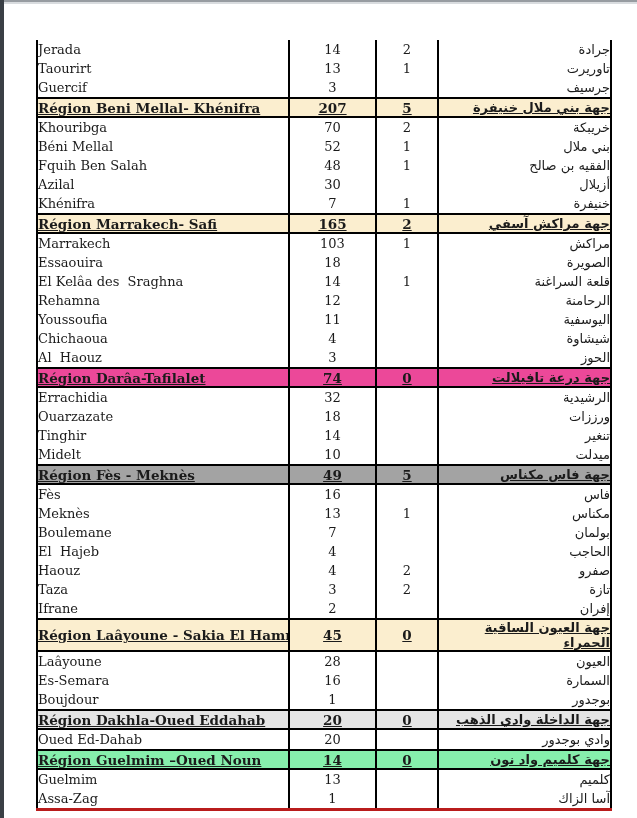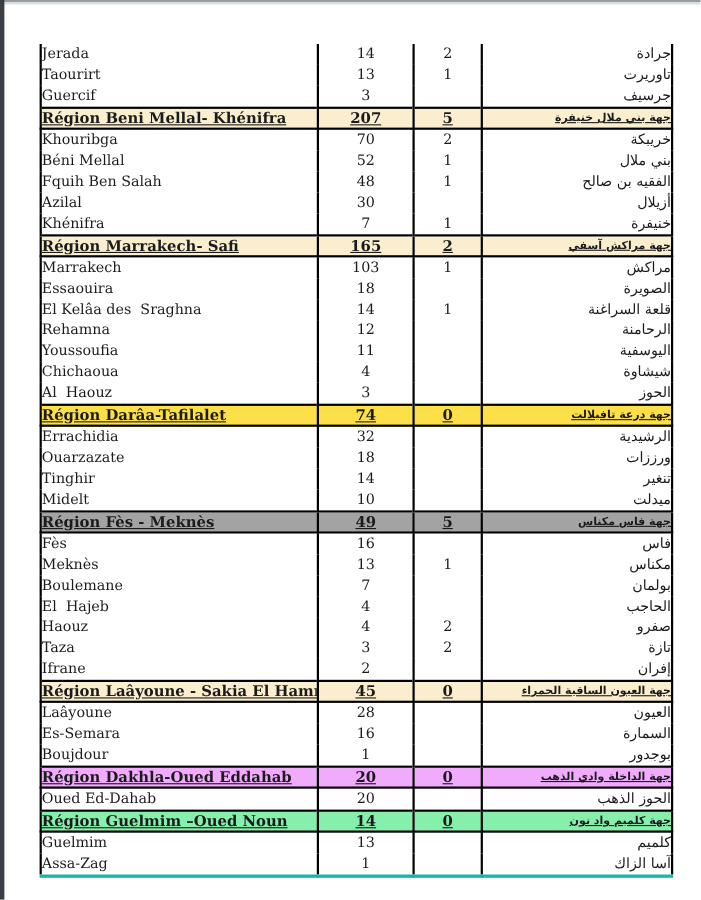--- a/index.html
+++ b/index.html
@@ -22,21 +22,21 @@
     position:absolute;left:0;top:0;width:4px;height:818px;
     background:#3a3f45;
   }
   .table-wrap{
     position:absolute;left:36px;top:40px;width:574px;
   }
   table.cases{
     border-collapse:collapse;
     table-layout:fixed;
     width:574px;
-    border-bottom:3px solid #14b8a6;
+    border-bottom:3px solid #b91c1c;
   }
   table.cases td{
     border-left:2px solid #000;
     border-right:2px solid #000;
     padding:0;
     overflow:hidden;
     color:#1b1b1b;
     vertical-align:middle;
   }
   tr.data-row td{height:19px;}
@@ -59,21 +59,21 @@
     font-size:13px;
   }
   tr.region-row td.col-n1, tr.region-row td.col-n2{font-size:13.5px;}
   td.col-ar{
     text-align:right;
     direction:rtl;
     padding-right:7px;
     font-size:13px;
     font-family:"DejaVu Sans", sans-serif;
   }
-  tr.region-row td.col-ar{font-size:10px;}
+  tr.region-row td.col-ar{font-size:13px;}
 </style>
 </head>
 <body>
 
 <div class="edge-top"></div>
 <div class="edge-top-soft"></div>
 <div class="edge-left"></div>
 
 <div class="table-wrap">
   <table class="cases">
@@ -179,21 +179,21 @@
           <td class="col-n1">4</td>
           <td class="col-n2"></td>
           <td class="col-ar">شيشاوة</td>
         </tr>
         <tr class="data-row">
           <td class="col-fr">Al  Haouz</td>
           <td class="col-n1">3</td>
           <td class="col-n2"></td>
           <td class="col-ar">الحوز</td>
         </tr>
-        <tr class="region-row" style="background: #fde047;">
+        <tr class="region-row" style="background: #ec4899;">
           <td class="col-fr">Région Darâa-Tafilalet</td>
           <td class="col-n1">74</td>
           <td class="col-n2">0</td>
           <td class="col-ar">جهة درعة تافيلالت</td>
         </tr>
         <tr class="data-row">
           <td class="col-fr">Errachidia</td>
           <td class="col-n1">32</td>
           <td class="col-n2"></td>
           <td class="col-ar">الرشيدية</td>
@@ -281,31 +281,31 @@
           <td class="col-n1">16</td>
           <td class="col-n2"></td>
           <td class="col-ar">السمارة</td>
         </tr>
         <tr class="data-row">
           <td class="col-fr">Boujdour</td>
           <td class="col-n1">1</td>
           <td class="col-n2"></td>
           <td class="col-ar">بوجدور</td>
         </tr>
-        <tr class="region-row" style="background: #f0abfc;">
+        <tr class="region-row" style="background: #e5e5e5;">
           <td class="col-fr">Région Dakhla-Oued Eddahab</td>
           <td class="col-n1">20</td>
           <td class="col-n2">0</td>
           <td class="col-ar">جهة الداخلة وادي الذهب</td>
         </tr>
         <tr class="data-row">
           <td class="col-fr">Oued Ed-Dahab</td>
           <td class="col-n1">20</td>
           <td class="col-n2"></td>
-          <td class="col-ar">الحوز الذهب</td>
+          <td class="col-ar">وادي بوجدور</td>
         </tr>
         <tr class="region-row" style="background: #86efac;">
           <td class="col-fr">Région Guelmim –Oued Noun</td>
           <td class="col-n1">14</td>
           <td class="col-n2">0</td>
           <td class="col-ar">جهة كلميم واد نون</td>
         </tr>
         <tr class="data-row">
           <td class="col-fr">Guelmim</td>
           <td class="col-n1">13</td>

